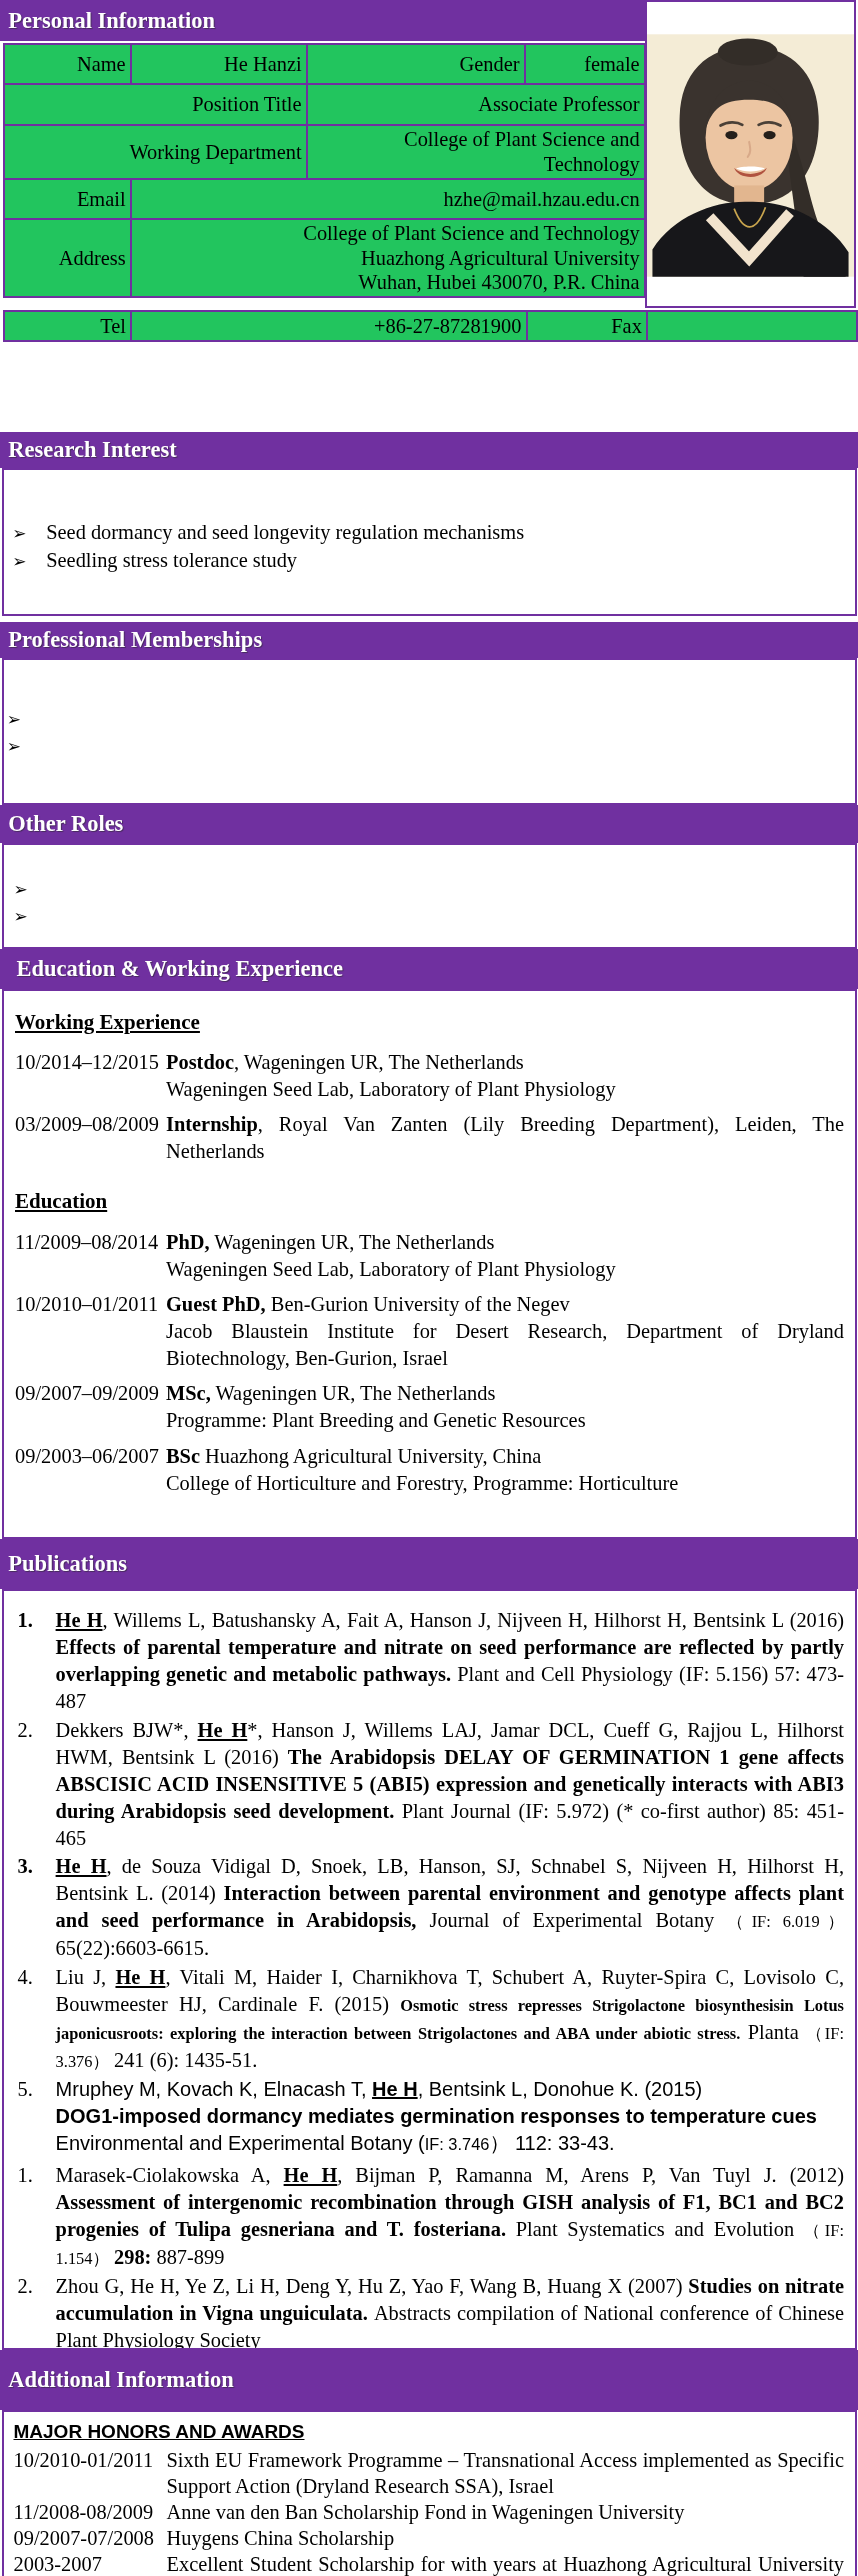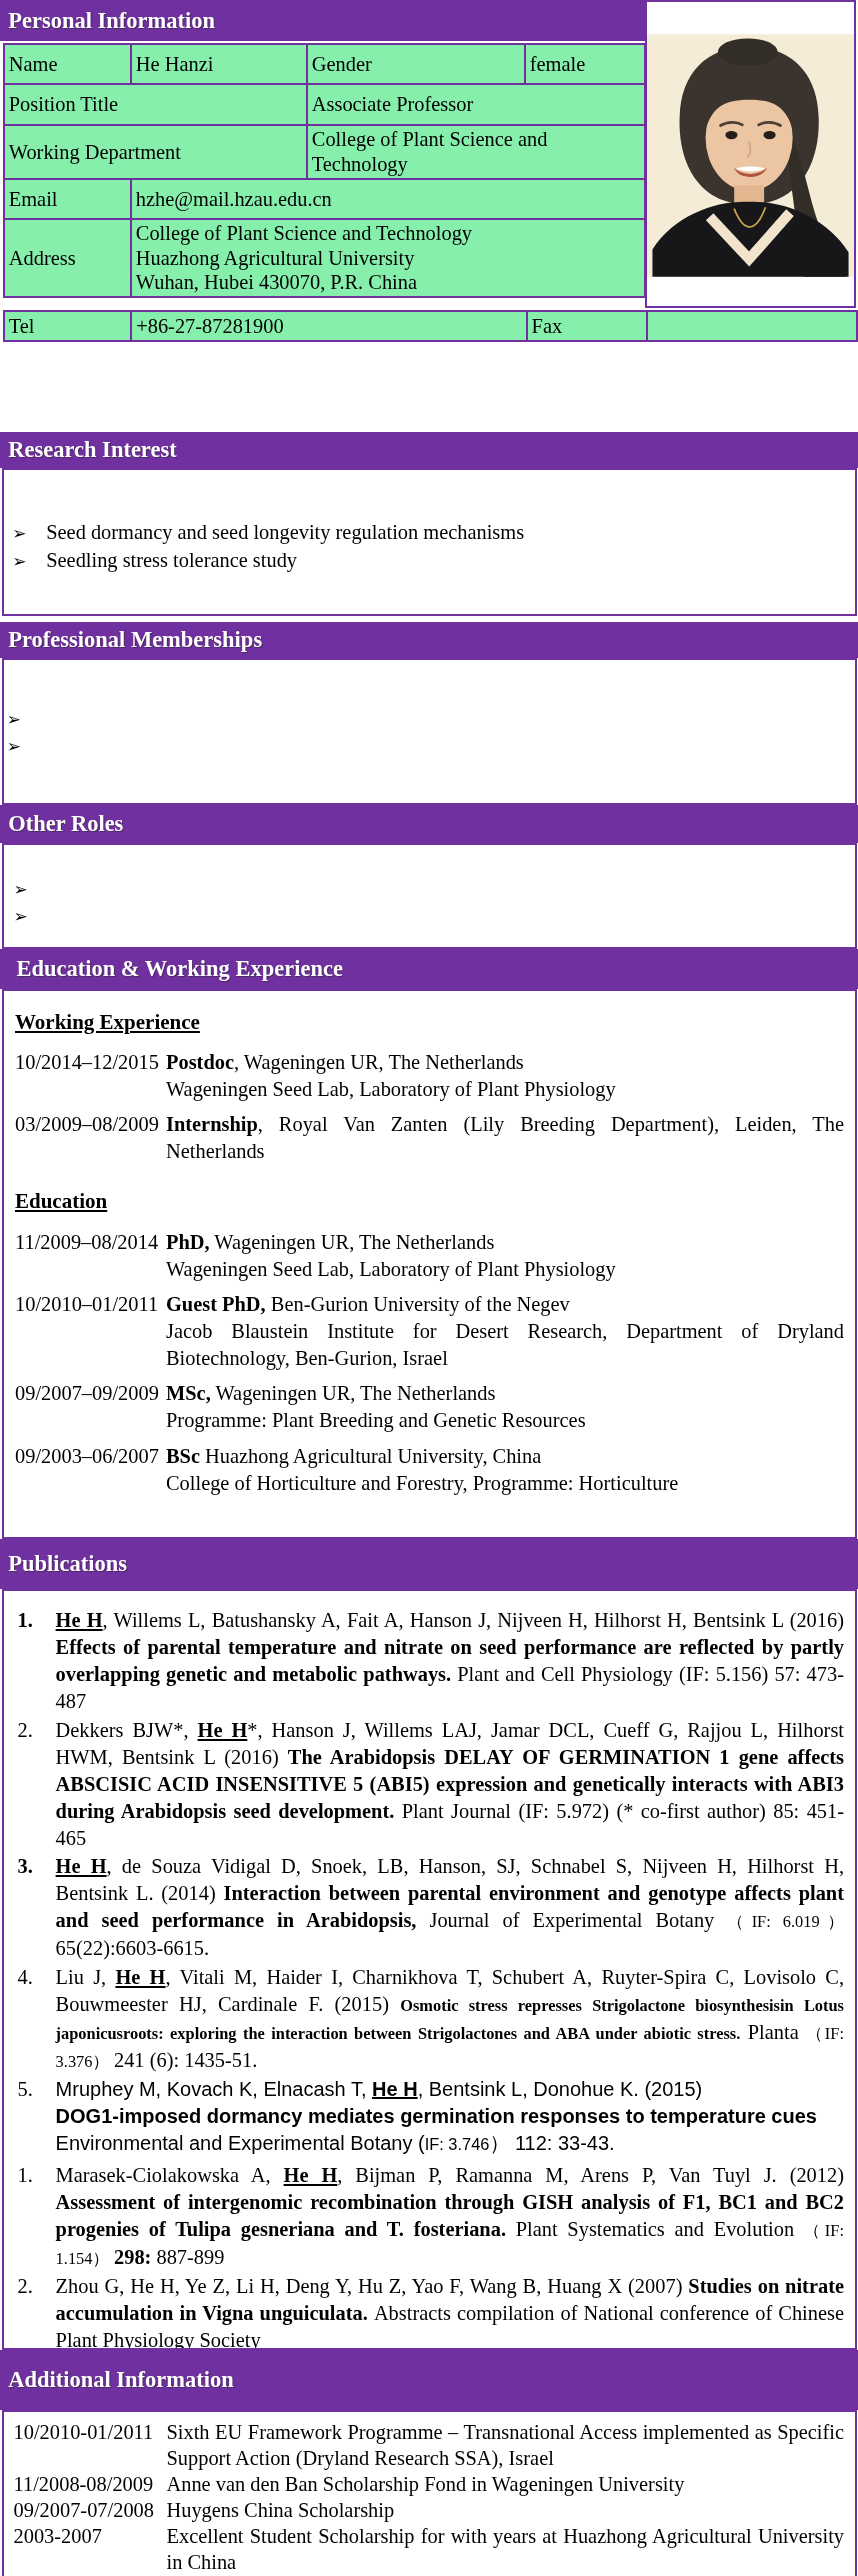--- a/index.html
+++ b/index.html
@@ -39,22 +39,22 @@
   .top-wrap{position:relative;height:432px;}
   table.info{
     position:absolute;top:43px;left:2.7px;width:641px;
     border-collapse:collapse;table-layout:fixed;
   }
   table.tel{
     position:absolute;top:310px;left:2.7px;width:855px;
     border-collapse:collapse;table-layout:fixed;
   }
   table.info td,table.tel td{
-    border:2px solid var(--accent);font-size:20.4px;text-align:left;
-    padding:1.4px 4.1px;background:#86efac;line-height:24.5px;margin-left:32px;
+    border:2px solid var(--accent);font-size:20.4px;text-align:right;
+    padding:1.4px 4.1px;background:#22c55e;line-height:24.5px;margin-left:32px;
   }
   td.leftal{text-align:left;padding-left:5.5px;}
   .photo-cell{
     position:absolute;top:0;left:645px;width:211px;height:308px;
     border:2px solid var(--accent);box-sizing:border-box;background:#fff;
     display:flex;justify-content:center;align-items:flex-start;padding-top:32px;
   }
   
   ul.blist{list-style:none;margin:0;padding:0;}
   ul.blist li{display:flex;align-items:baseline;min-height:27px;}
@@ -294,20 +294,21 @@
   <div id="pub-list-2" class="pubs2">
       <div class="pub"><span class="pnum">1.</span><span>Marasek-Ciolakowska A, </span><span class="b u">He H</span><span>, Bijman P, Ramanna M, Arens P, Van Tuyl J. (2012) </span><span class="b">Assessment of intergenomic recombination through GISH analysis of F1, BC1 and BC2 progenies of </span><span class="b i">Tulipa gesneriana</span><span class="b"> and </span><span class="b i">T. fosteriana.</span><span> </span><span class="i">Plant Systematics and Evolution</span><span> </span><span class="s">（IF: 1.154）</span><span> </span><span class="b">298:</span><span> 887-899</span></div>
       <div class="pub"><span class="pnum">2.</span><span>Zhou G, He H, Ye Z, Li H, Deng Y, Hu Z, Yao F, Wang B, Huang X (2007) </span><span class="b">Studies on nitrate accumulation in </span><span class="b i">Vigna unguiculata</span><span class="b">. </span><span class="i">Abstracts compilation of National conference of Chinese Plant Physiology Society</span></div>
     </div>
 </div>
 
 <div class="band band-ai">
   <span>Additional Information</span>
 </div>
 <div class="box box-ai">
+  <div class="ai-title">MAJOR HONORS AND AWARDS</div>
   <div id="awards-list">
       <div class="award">
         <div class="adate">10/2010-01/2011</div>
         <div class="atext j">Sixth EU Framework Programme – Transnational Access implemented as Specific Support Action (Dryland Research SSA), Israel</div>
       </div>
       <div class="award">
         <div class="adate">11/2008-08/2009</div>
         <div class="atext">Anne van den Ban Scholarship Fond in Wageningen University</div>
       </div>
       <div class="award">

